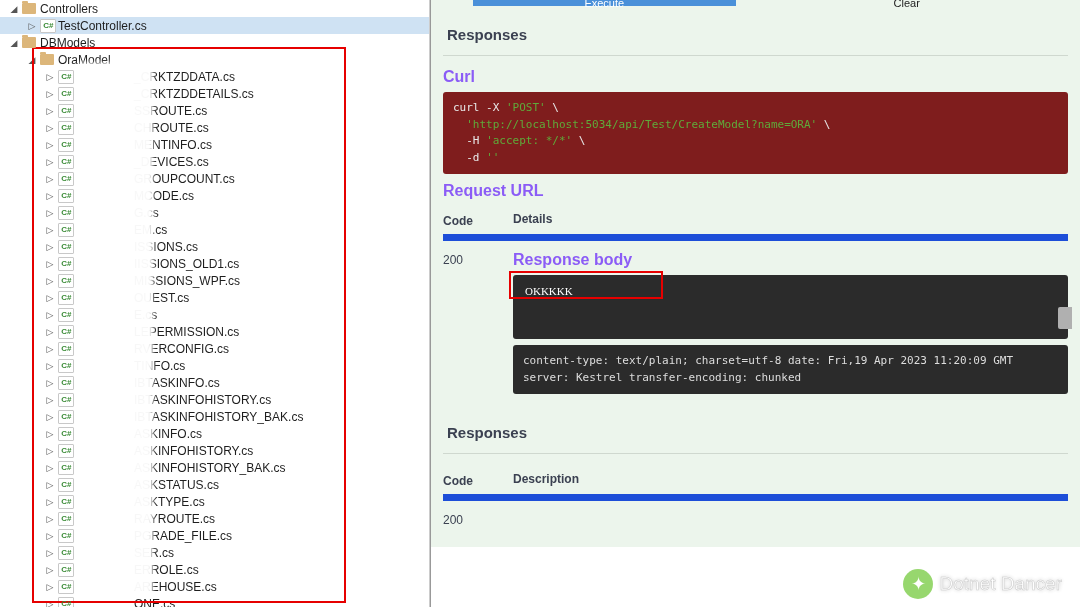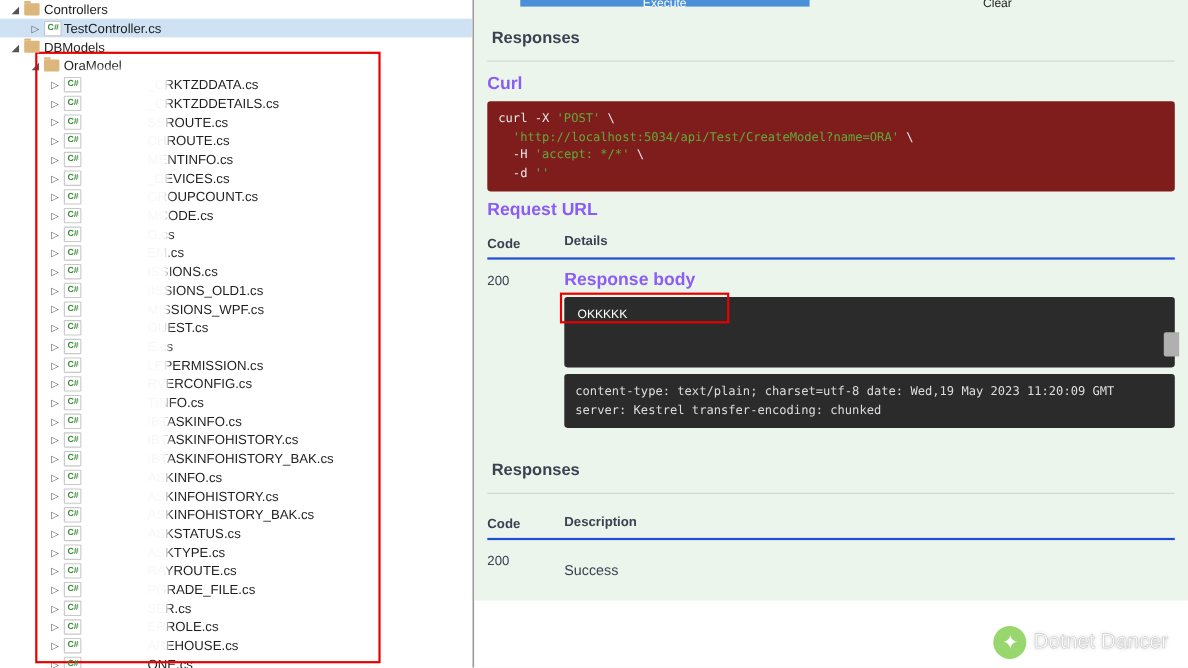--- a/index.html
+++ b/index.html
@@ -33,22 +33,22 @@
     .tab-bar { display: flex; gap: 40px; padding: 0 30px; height: 10px; position: relative; }
     .tab-btn { flex: 1; height: 6px; background: #4a90d9; color: #fff; font-size: 11px; display: flex; align-items: center; justify-content: center; cursor: pointer; }
     .tab-btn.clear { background: transparent; color: #222; }
     .sec-header { padding: 16px 4px 12px 4px; font-weight: 600; font-size: 15px; color: #3b4151; border-bottom: 1px solid #cfd8cf; margin-bottom: 12px; }
     .sec-label { font-size: 16px; font-weight: 600; color: #8b5cf6; margin: 8px 0 6px 0; }
     .code-block { background: #7f1d1d; color: #e8e8e8; font-family: Consolas, monospace; font-size: 11px; padding: 8px 10px; border-radius: 3px; line-height: 1.5; white-space: pre; overflow-x: auto; }
     .code-green { color: #5faa3a; }
     .resp-row { display: flex; margin-top: 10px; }
     .resp-code-col { width: 70px; font-size: 12px; color: #3b4151; padding-top: 2px; }
     .resp-det-col { flex: 1; }
-    .resp-head-row { display: flex; border-bottom: 2px solid #1d4ed8; padding: 6px 0; font-size: 12px; font-weight: 600; color: #3b4151; }
-    .resp-body-box { background: #2b2b2b; color: #fff; font-family: Liberation Sans, sans-serif; font-size: 11px; padding: 10px 12px 42px 12px; border-radius: 3px; margin-top: 6px; position: relative; }
+    .resp-head-row { display: flex; border-bottom: 7px solid #1d4ed8; padding: 6px 0; font-size: 12px; font-weight: 600; color: #3b4151; }
+    .resp-body-box { background: #2b2b2b; color: #fff; font-family: Liberation Serif, serif; font-size: 11px; padding: 10px 12px 42px 12px; border-radius: 3px; margin-top: 6px; position: relative; }
     .red-box-2 { border: 2px solid #e60000; position: absolute; left: -4px; top: -4px; width: 154px; height: 28px; pointer-events: none; }
     .resp-headers-box { background: #2b2b2b; color: #ddd; font-family: Consolas, monospace; font-size: 11px; padding: 8px 10px; border-radius: 3px; line-height: 1.5; margin-top: 6px; }
     .copy-tab { position: absolute; right: -4px; top: 50%; width: 14px; height: 22px; background: #b0b0b0; border-radius: 2px 0 0 2px; }
     
     .watermark { position: absolute; right: 18px; bottom: 8px; display: flex; align-items: center; gap: 6px; opacity: 0.8; }
     .wm-icon { width: 30px; height: 30px; border-radius: 50%; background: #7ece4b; display: flex; align-items: center; justify-content: center; color: #fff; font-size: 18px; }
     .wm-text { font-family: Liberation Sans, sans-serif; font-size: 19px; color: #fff; text-shadow: 0 0 4px rgba(0,0,0,0.3); -webkit-text-stroke: 0.5px #bbb; }
   </style>
 </head>
 <body>
@@ -298,34 +298,33 @@
       <div class="resp-row">
         <div class="resp-code-col">200</div>
         <div class="resp-det-col">
           <div class="sec-label" style="margin-top:0">Response body</div>
           <div class="resp-body-box">
             <div class="red-box-2"></div>
             <span>OKKKKK</span>
             <div class="copy-tab"></div>
           </div>
           <div class="resp-headers-box">content-type: text/plain; charset=utf-8 
-date: Wed,19 May 2023 11:20:09 GMT 
+date: Fri,19 Apr 2023 11:20:09 GMT 
 server: Kestrel 
 transfer-encoding: chunked </div>
         </div>
       </div>
 
       <div class="sec-header" style="margin-top:14px">Responses</div>
       <div class="resp-head-row">
         <div class="resp-code-col">Code</div>
         <div class="resp-det-col">Description</div>
       </div>
       <div class="resp-row">
         <div class="resp-code-col">200</div>
-        <div class="resp-det-col" style="font-size:13px;color:#3b4151;padding-top:10px">Success</div>
       </div>
     </div>
 
     <div class="watermark">
       <span class="wm-icon">✦</span>
       <span class="wm-text">Dotnet Dancer</span>
     </div>
   </div>
 </div>
 

